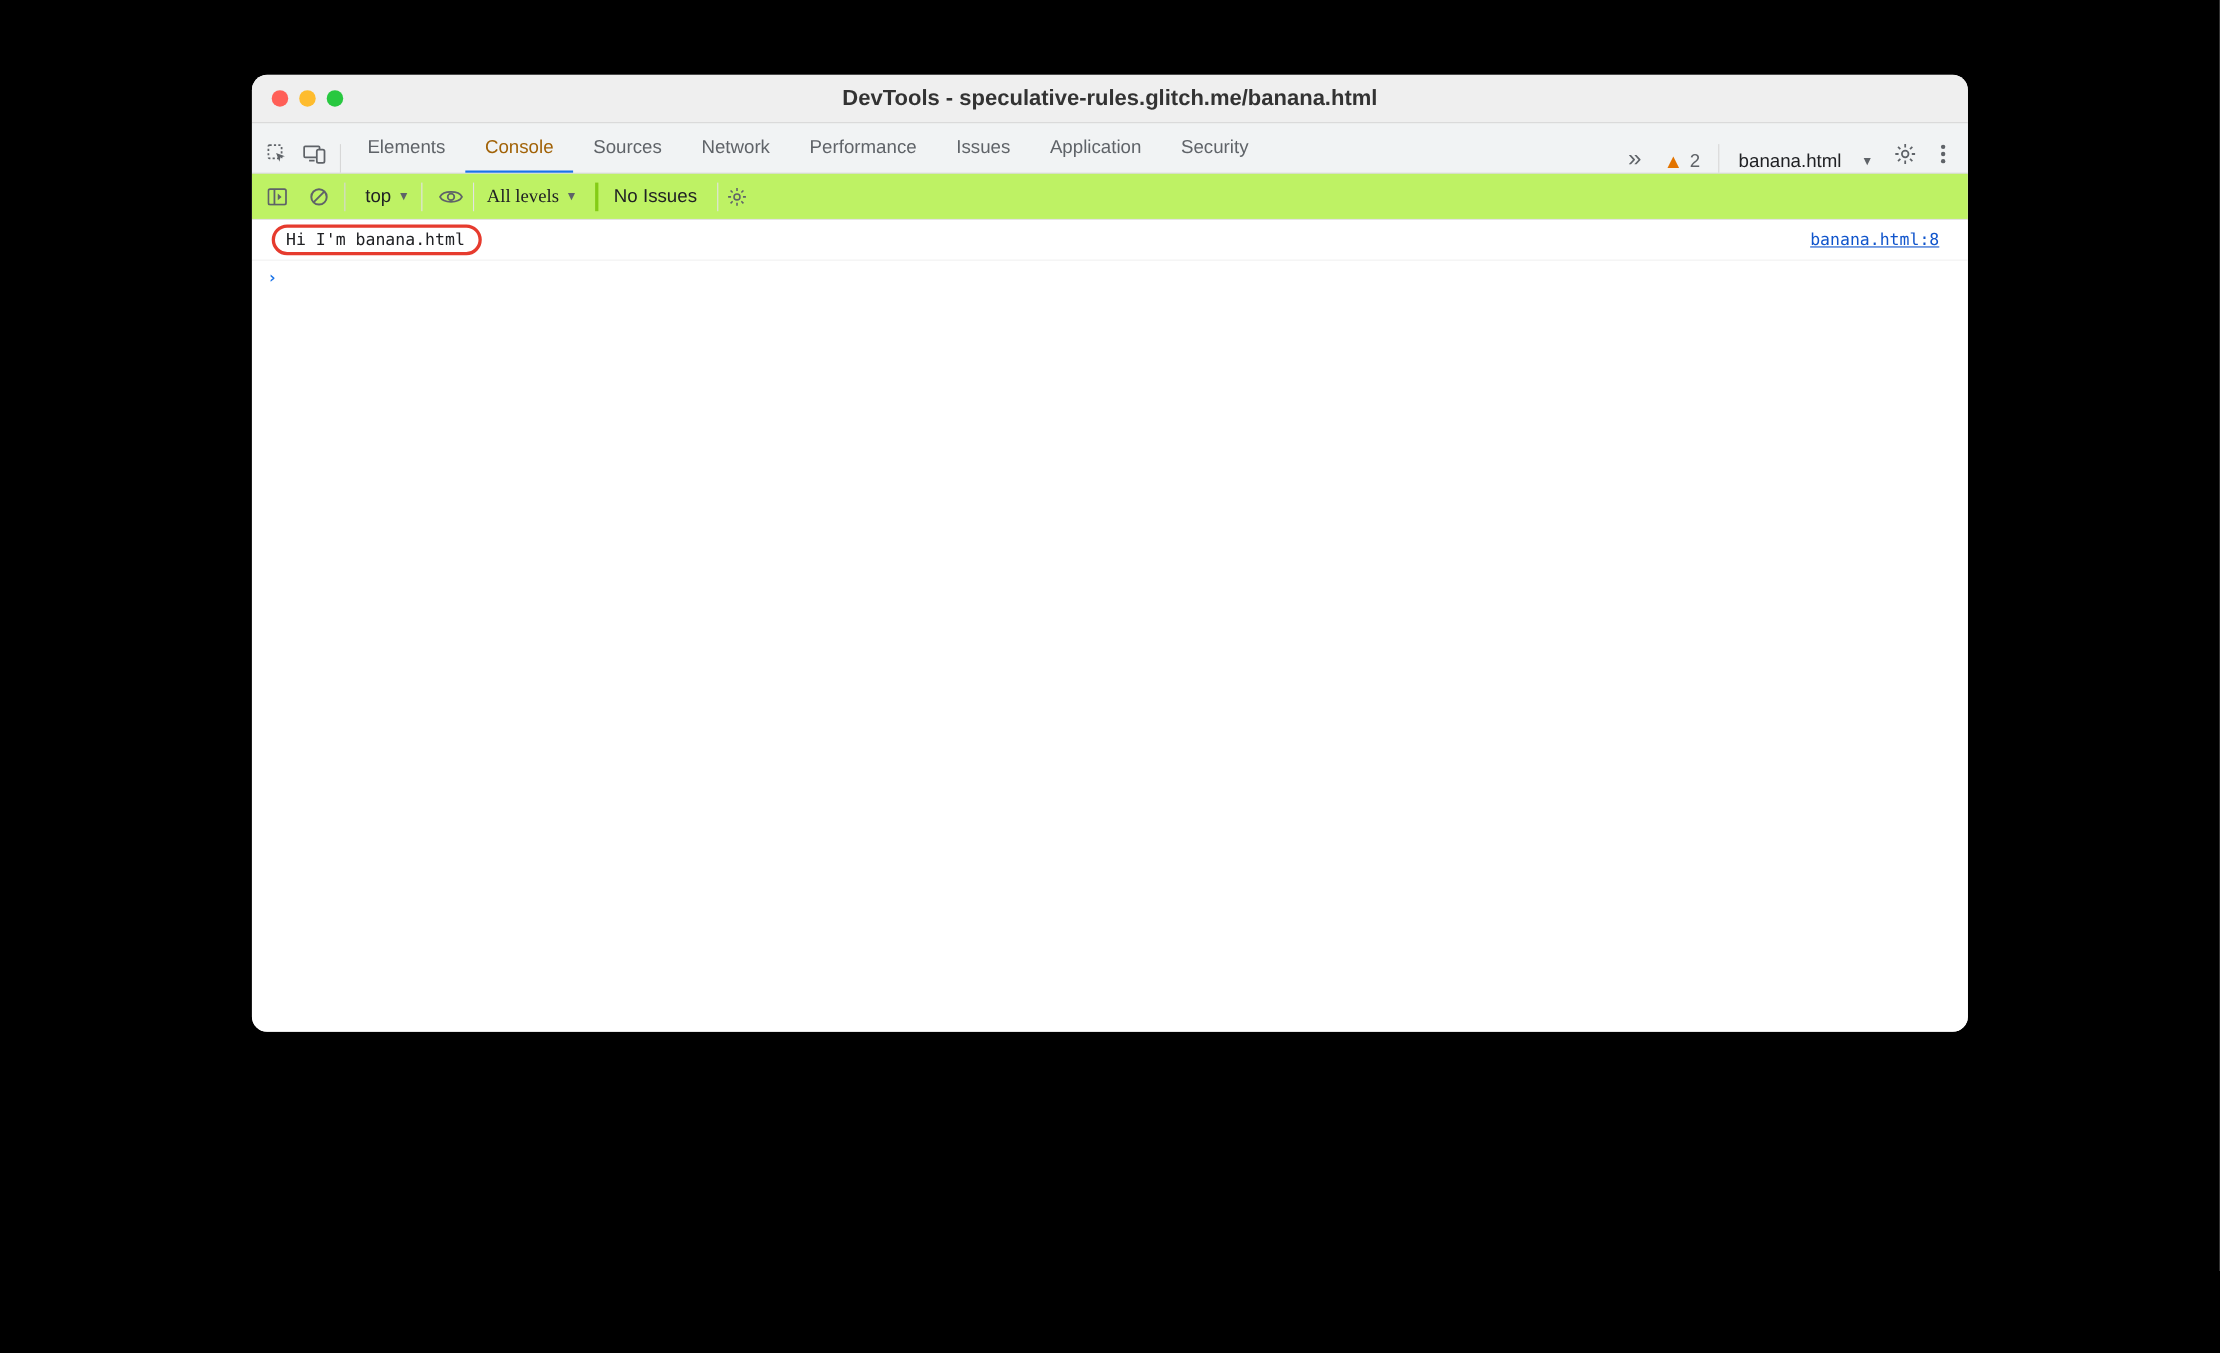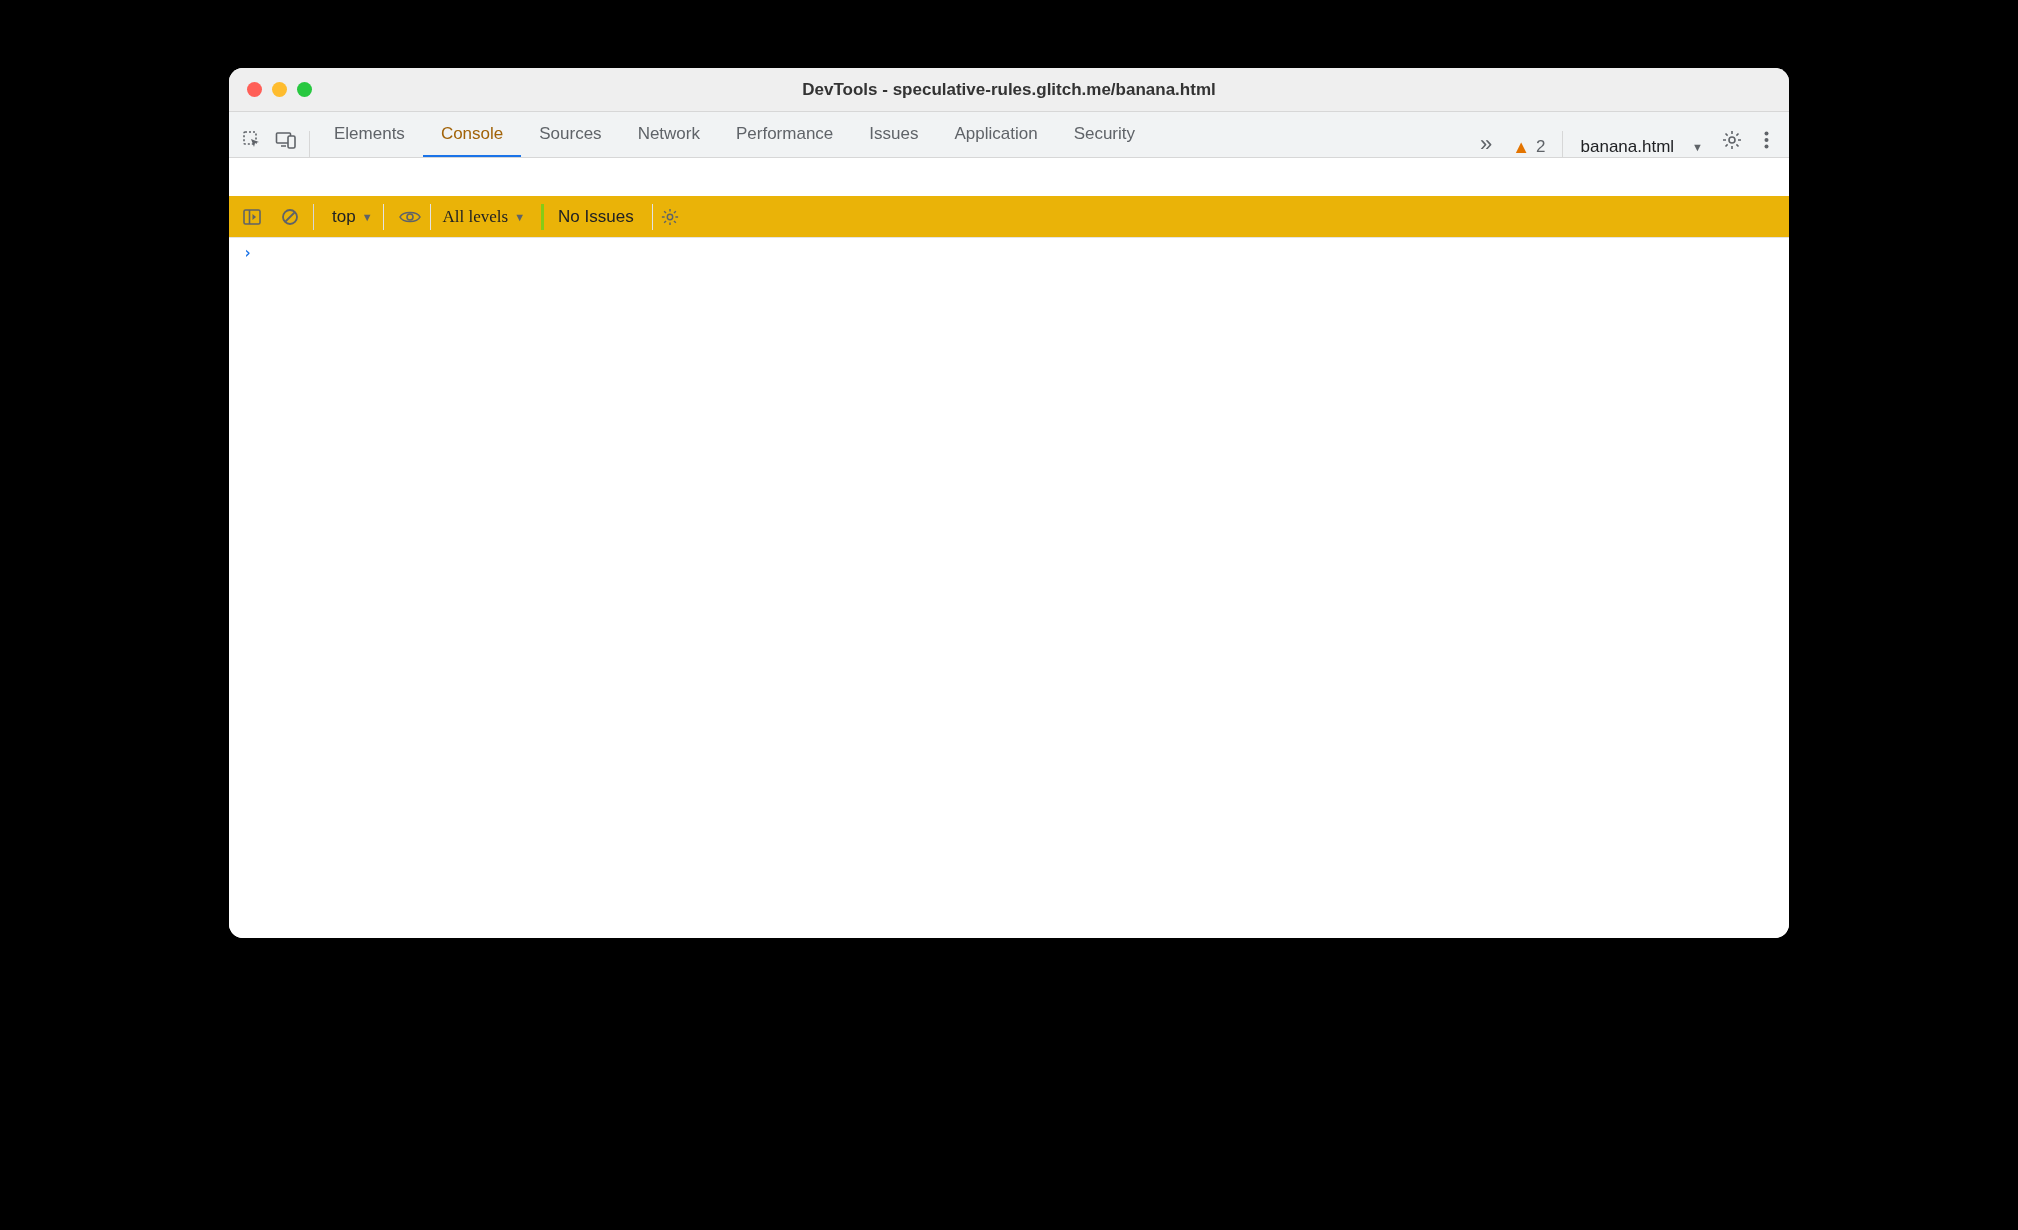--- a/index.html
+++ b/index.html
@@ -32,21 +32,21 @@
       padding: 0 18px;
       position: relative;
     }
     .traffic { display: flex; gap: 10px; }
     .tl-dot { width: 15px; height: 15px; border-radius: 50%; }
     .tl-red { background: #ff5f57; }
     .tl-yellow { background: #febc2e; }
     .tl-green { background: #28c840; }
     .title {
       position: absolute; left: 0; right: 0; text-align: center;
-      font-weight: 600; font-size: 17px; color: #333;
+      font-weight: 600; font-size: 20px; color: #333;
       pointer-events: none;
     }
     .tabs-row {
       height: 46px; background: #f1f3f4;
       border-bottom: 1px solid #d7d7d7;
       display: flex; align-items: flex-end;
       padding: 0 6px;
     }
     .icon-btn {
       width: 34px; height: 34px;
@@ -65,24 +65,24 @@
     .tabs-spacer { flex: 1; }
     .overflow-btn { padding: 0 10px; font-size: 22px; color: #5f6368; cursor: pointer; }
     .warn-group { display: flex; align-items: center; gap: 6px; color: #5f6368; font-size: 17px; padding: 0 10px; }
     .warn-tri { color: #e37400; font-size: 18px; line-height: 1; }
     .target-sel {
       display: flex; align-items: center; gap: 18px;
       font-size: 17px; color: #202124; padding: 0 12px; cursor: pointer;
     }
     .settings-btn, .more-btn { width: 34px; height: 34px; display: flex; align-items: center; justify-content: center; color: #5f6368; cursor: pointer; }
     .filter-row {
-      height: 42px; background: #eab308;
+      height: 42px; background: #bef264;
       border-bottom: 1px solid #e3e3e3;
       display: flex; align-items: center;
-      padding: 12px 6px; gap: 4px; margin-top: 38px;
+      padding: 12px 6px; gap: 4px;
     }
     .ctx-sel {
       display: flex; align-items: center; gap: 6px;
       font-size: 17px; color: #202124; padding: 0 10px;
       border-right: 1px solid #e3e3e3; height: 26px; cursor: pointer;
       margin-right: 6px; margin-left: 2px;
     }
     .eye-btn { width: 32px; display: flex; justify-content: center; color: #5f6368; cursor: pointer; }
     .filter-input {
       flex: 1; height: 28px;
@@ -224,18 +224,26 @@
     </div>
     <div class="filter-settings">
       <svg width="18" height="18" viewBox="0 0 20 20" fill="none" stroke="currentColor" stroke-width="1.6">
         <circle cx="10" cy="10" r="3"></circle>
         <path d="M10 1v3M10 16v3M1 10h3M16 10h3M3.5 3.5l2.1 2.1M14.4 14.4l2.1 2.1M16.5 3.5l-2.1 2.1M5.6 14.4l-2.1 2.1"></path>
       </svg>
     </div>
   </div>
 
   <div class="console-body">
+    <div class="log-line">
+      <div class="log-msg-wrap">
+        <span class="highlight-oval">
+          <span>Hi I'm banana.html</span>
+        </span>
+      </div>
+      <a class="log-source">banana.html:8</a>
+    </div>
     <div class="prompt-line">
       <span>›</span>
     </div>
   </div>
 
 </div>
 
 </body></html>

